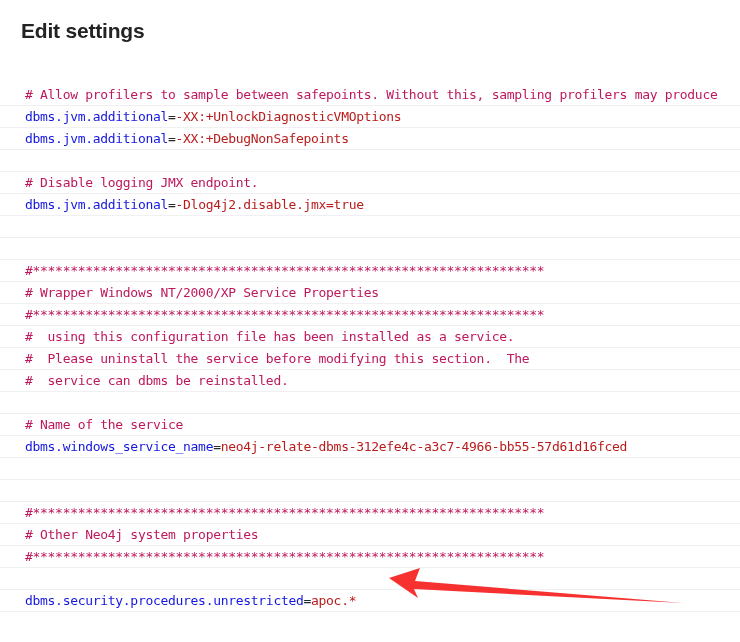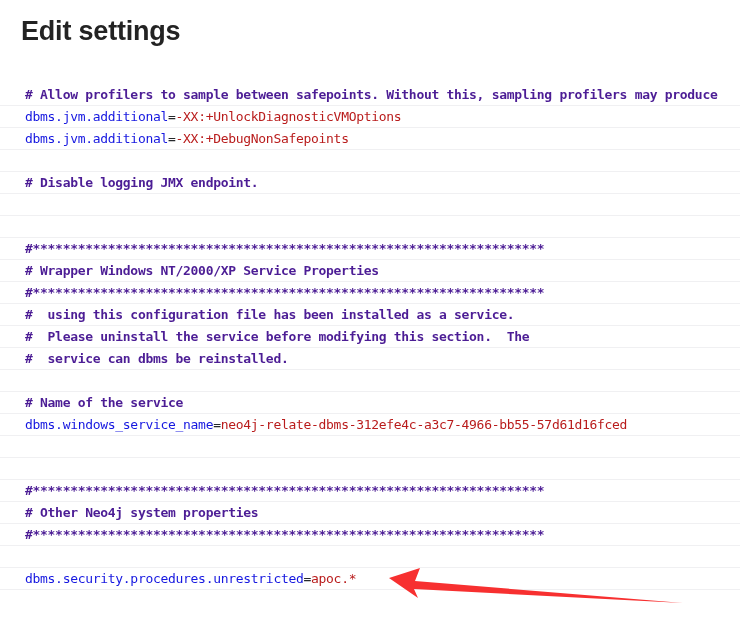--- a/index.html
+++ b/index.html
@@ -13,21 +13,21 @@
     height: 642px;
     position: relative;
     overflow: hidden;
     font-family: "Liberation Sans", sans-serif;
   }
 
   #page-title {
     position: absolute;
     left: 21px;
     top: 16px;
-    font-size: 27px;
+    font-size: 21px;
     font-weight: bold;
     color: #232323;
     letter-spacing: -0.2px;
     line-height: 30px;
     white-space: nowrap;
   }
 
   #editor {
     position: absolute;
     left: 0px;
@@ -54,21 +54,21 @@
   .code-line::before {
     content: "";
     position: absolute;
     left: 0;
     top: 0;
     bottom: 0;
     width: 15px;
     background: #ffffff;
   }
 
-  .tok-comment { color: #4c1d95; font-weight: bold; }
+  .tok-comment { color: #be185d; }
   .tok-key     { color: #1517e0; text-align: center; }
   .tok-eq      { color: #26282b; }
   .tok-val     { color: #b91c1c; }
 
   #arrow-annotation {
     position: absolute;
     left: 0;
     top: 0;
     width: 740px;
     height: 642px;
@@ -79,20 +79,21 @@
 <body>
 
 <div id="page-title">Edit settings</div>
 
 <div id="editor">
     <div class="code-line"><span class="tok-comment"># Allow profilers to sample between safepoints. Without this, sampling profilers may produce</span></div>
     <div class="code-line"><span class="tok-key">dbms.jvm.additional</span><span class="tok-eq">=</span><span class="tok-val">-XX:+UnlockDiagnosticVMOptions</span></div>
     <div class="code-line"><span class="tok-key">dbms.jvm.additional</span><span class="tok-eq">=</span><span class="tok-val">-XX:+DebugNonSafepoints</span></div>
     <div class="code-line"><span></span></div>
     <div class="code-line"><span class="tok-comment"># Disable logging JMX endpoint.</span></div>
+    <div class="code-line"><span class="tok-key">dbms.jvm.additional</span><span class="tok-eq">=</span><span class="tok-val">-Dlog4j2.disable.jmx=true</span></div>
     <div class="code-line"><span></span></div>
     <div class="code-line"><span></span></div>
     <div class="code-line"><span class="tok-comment">#********************************************************************</span></div>
     <div class="code-line"><span class="tok-comment"># Wrapper Windows NT/2000/XP Service Properties</span></div>
     <div class="code-line"><span class="tok-comment">#********************************************************************</span></div>
     <div class="code-line"><span class="tok-comment">#  using this configuration file has been installed as a service.</span></div>
     <div class="code-line"><span class="tok-comment">#  Please uninstall the service before modifying this section.  The</span></div>
     <div class="code-line"><span class="tok-comment">#  service can dbms be reinstalled.</span></div>
     <div class="code-line"><span></span></div>
     <div class="code-line"><span class="tok-comment"># Name of the service</span></div>

